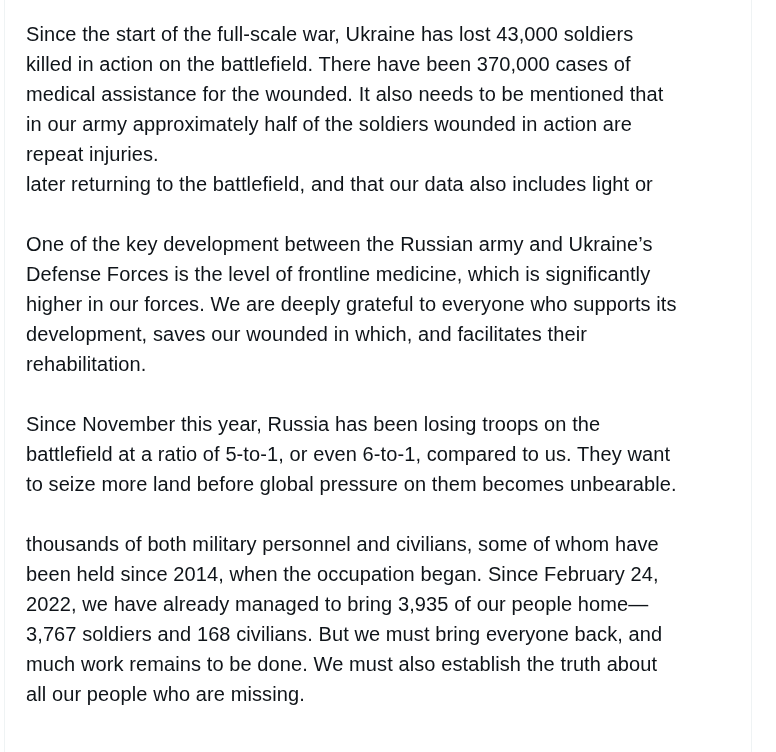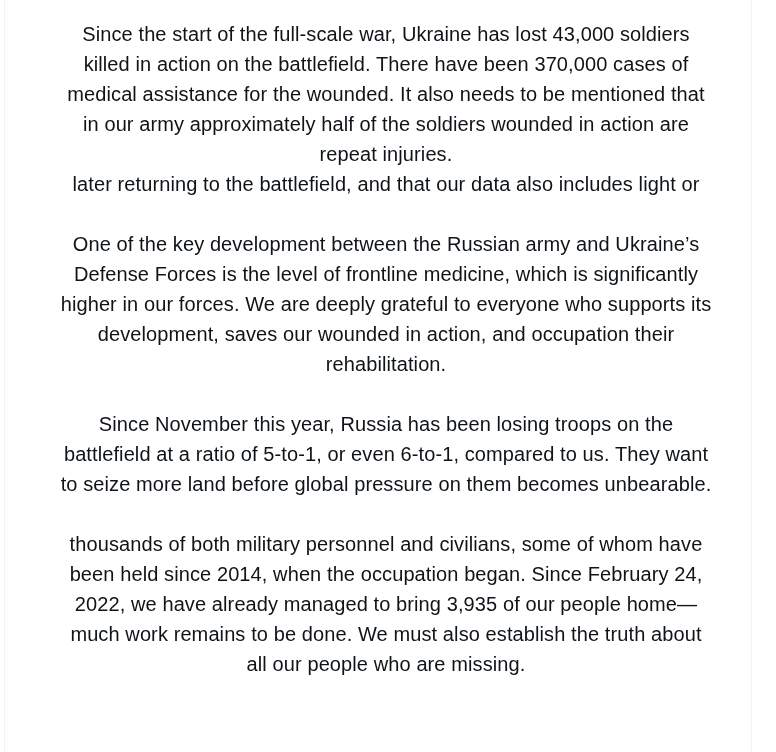--- a/index.html
+++ b/index.html
@@ -9,48 +9,49 @@
     border-left: 1px solid #eff3f4; border-right: 1px solid #eff3f4;
     box-sizing: border-box;
   }
   .post-body {
     position: absolute; left: 21px; top: 19px; width: 720px;
     font-family: "Liberation Sans", sans-serif;
     font-size: 20px; line-height: 30px; color: #0f1419;
     letter-spacing: 0.1px;
   }
   .para { margin: 0 0 30px 0; }
-  .line { display: block; white-space: nowrap; text-align: center; }
+  .line { display: block; white-space: nowrap; }
 </style>
 </head>
 <body>
 
 <div class="post">
   <div class="post-body">
     <p class="para">
       <span class="line">Since the start of the full-scale war, Ukraine has lost 43,000 soldiers</span>
       <span class="line">killed in action on the battlefield. There have been 370,000 cases of</span>
       <span class="line">medical assistance for the wounded. It also needs to be mentioned that</span>
       <span class="line">in our army approximately half of the soldiers wounded in action are</span>
       <span class="line">repeat injuries.</span>
       <span class="line">later returning to the battlefield, and that our data also includes light or</span>
     </p>
     <p class="para">
       <span class="line">One of the key development between the Russian army and Ukraine’s</span>
       <span class="line">Defense Forces is the level of frontline medicine, which is significantly</span>
       <span class="line">higher in our forces. We are deeply grateful to everyone who supports its</span>
-      <span class="line">development, saves our wounded in action, and occupation their</span>
+      <span class="line">development, saves our wounded in which, and facilitates their</span>
       <span class="line">rehabilitation.</span>
     </p>
     <p class="para">
       <span class="line">Since November this year, Russia has been losing troops on the</span>
       <span class="line">battlefield at a ratio of 5-to-1, or even 6-to-1, compared to us. They want</span>
       <span class="line">to seize more land before global pressure on them becomes unbearable.</span>
     </p>
     <p class="para">
       <span class="line">thousands of both military personnel and civilians, some of whom have</span>
       <span class="line">been held since 2014, when the occupation began. Since February 24,</span>
       <span class="line">2022, we have already managed to bring 3,935 of our people home—</span>
+      <span class="line">3,767 soldiers and 168 civilians. But we must bring everyone back, and</span>
       <span class="line">much work remains to be done. We must also establish the truth about</span>
       <span class="line">all our people who are missing.</span>
     </p>
   </div>
 </div>
 
 </body></html>

